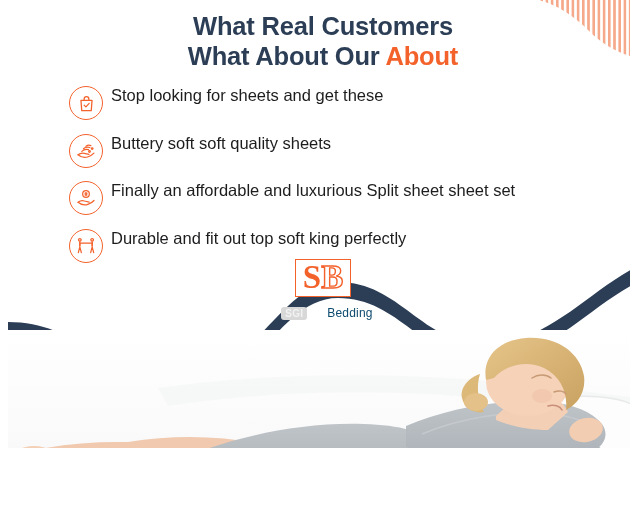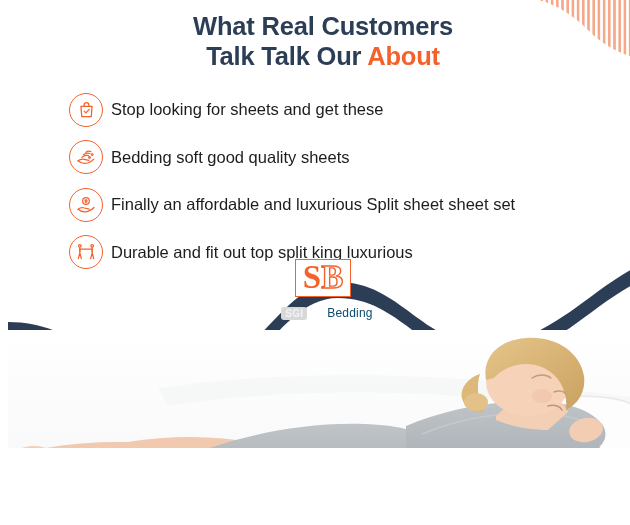--- a/index.html
+++ b/index.html
@@ -54,21 +54,20 @@
 
   
   #benefits-list {
     position: absolute;
     top: 86px;
     left: 61px;
     width: 560px;
   }
   .benefit-row {
     display: flex;
-    align-items: center;
     height: 47.5px;
   }
   .benefit-icon-wrap {
     width: 34px;
     height: 34px;
     flex: 0 0 34px;
     border: 1.4px solid #f4622c;
     border-radius: 50%;
     display: flex;
     align-items: center;
@@ -175,21 +174,21 @@
         <pattern id="stripePat" width="5.2" height="62" patternUnits="userSpaceOnUse">
           <rect x="0" y="0" width="2.6" height="62" fill="#f6a98a"></rect>
         </pattern>
       </defs>
       <rect x="0" y="0" width="160" height="62" fill="url(#stripePat)" clip-path="url(#stripeClip)"></rect>
     </svg>
   </div>
 
   <div id="headline-block">
     <div class="headline-line">What Real Customers</div>
-    <div class="headline-line"><span>Talk Talk Our </span><span class="headline-accent">About</span></div>
+    <div class="headline-line"><span>What About Our </span><span class="headline-accent">About</span></div>
   </div>
 
   <div id="benefits-list">
 
     <div class="benefit-row">
       <span class="benefit-icon-wrap">
         <svg width="19" height="19" viewBox="0 0 24 24" fill="none" stroke="#f4622c" stroke-width="1.6" stroke-linecap="round" stroke-linejoin="round">
           <path d="M5 8 L19 8 L18 21 L6 21 Z"></path>
           <path d="M9 8 V6.2 A3 3 0 0 1 15 6.2 V8"></path>
           <polyline points="9,14 11.2,16.2 15.4,11.8"></polyline>
@@ -203,21 +202,21 @@
         <svg width="20" height="20" viewBox="0 0 24 24" fill="none" stroke="#f4622c" stroke-width="1.5" stroke-linecap="round" stroke-linejoin="round">
           <path d="M2.5 16.5 C5 14.5 7.5 14.2 10 14.8 L15.5 16"></path>
           <path d="M2.5 16.5 C6 19.6 10 20.4 14 19.2 C17 18.3 19.6 16.6 21.5 14.6"></path>
           <path d="M7 12.4 C9 10.4 12 9.6 15 10.4"></path>
           <path d="M9 9.2 C11 7.4 14 6.9 16.6 7.8"></path>
           <path d="M12 6.3 C13.6 5.1 15.8 4.8 17.8 5.5"></path>
           <circle cx="19.4" cy="9.1" r="1"></circle>
           <circle cx="16.2" cy="12.6" r="1"></circle>
         </svg>
       </span>
-      <span class="benefit-text">Bedding soft good quality sheets</span>
+      <span class="benefit-text">Buttery soft soft quality sheets</span>
     </div>
 
     <div class="benefit-row">
       <span class="benefit-icon-wrap">
         <svg width="20" height="20" viewBox="0 0 24 24" fill="none" stroke="#f4622c" stroke-width="1.5" stroke-linecap="round" stroke-linejoin="round">
           <circle cx="12" cy="7.2" r="4"></circle>
           <path d="M12 5.4 V9 M10.8 6.2 H13.2 M10.8 8.1 H13.2"></path>
           <path d="M2.5 17.2 C5 15.2 7.6 14.9 10.2 15.6 L15.8 16.9"></path>
           <path d="M2.5 17.2 C6 20.2 10.2 21 14.2 19.7 C17.2 18.7 19.8 17 21.6 15"></path>
         </svg>
@@ -229,21 +228,21 @@
       <span class="benefit-icon-wrap">
         <svg width="20" height="20" viewBox="0 0 24 24" fill="none" stroke="#f4622c" stroke-width="1.5" stroke-linecap="round" stroke-linejoin="round">
           <circle cx="4.6" cy="4.6" r="1.6"></circle>
           <path d="M4.6 6.6 V13 M4.6 13 L2.8 20 M4.6 13 L6.4 20"></path>
           <circle cx="19.4" cy="4.6" r="1.6"></circle>
           <path d="M19.4 6.6 V13 M19.4 13 L17.6 20 M19.4 13 L21.2 20"></path>
           <path d="M4.6 8.6 H19.4"></path>
           <path d="M4.6 8.6 L4.6 11.4 M19.4 8.6 L19.4 11.4"></path>
         </svg>
       </span>
-      <span class="benefit-text">Durable and fit out top split king luxurious</span>
+      <span class="benefit-text">Durable and fit out top soft king perfectly</span>
     </div>
 
   </div>
 
   <div id="wave-band">
     <svg width="630" height="152" viewBox="0 0 630 152">
       <path d="M0,74 C70,74 98,128 170,128 C250,128 270,34 330,34 C392,34 414,96 476,96 C540,96 576,46 630,18
                L630,34 C576,62 540,112 476,112 C414,112 392,50 330,50 C270,50 250,144 170,144 C98,144 70,90 0,90 Z" fill="#2c3e56"></path>
     </svg>
   </div>

